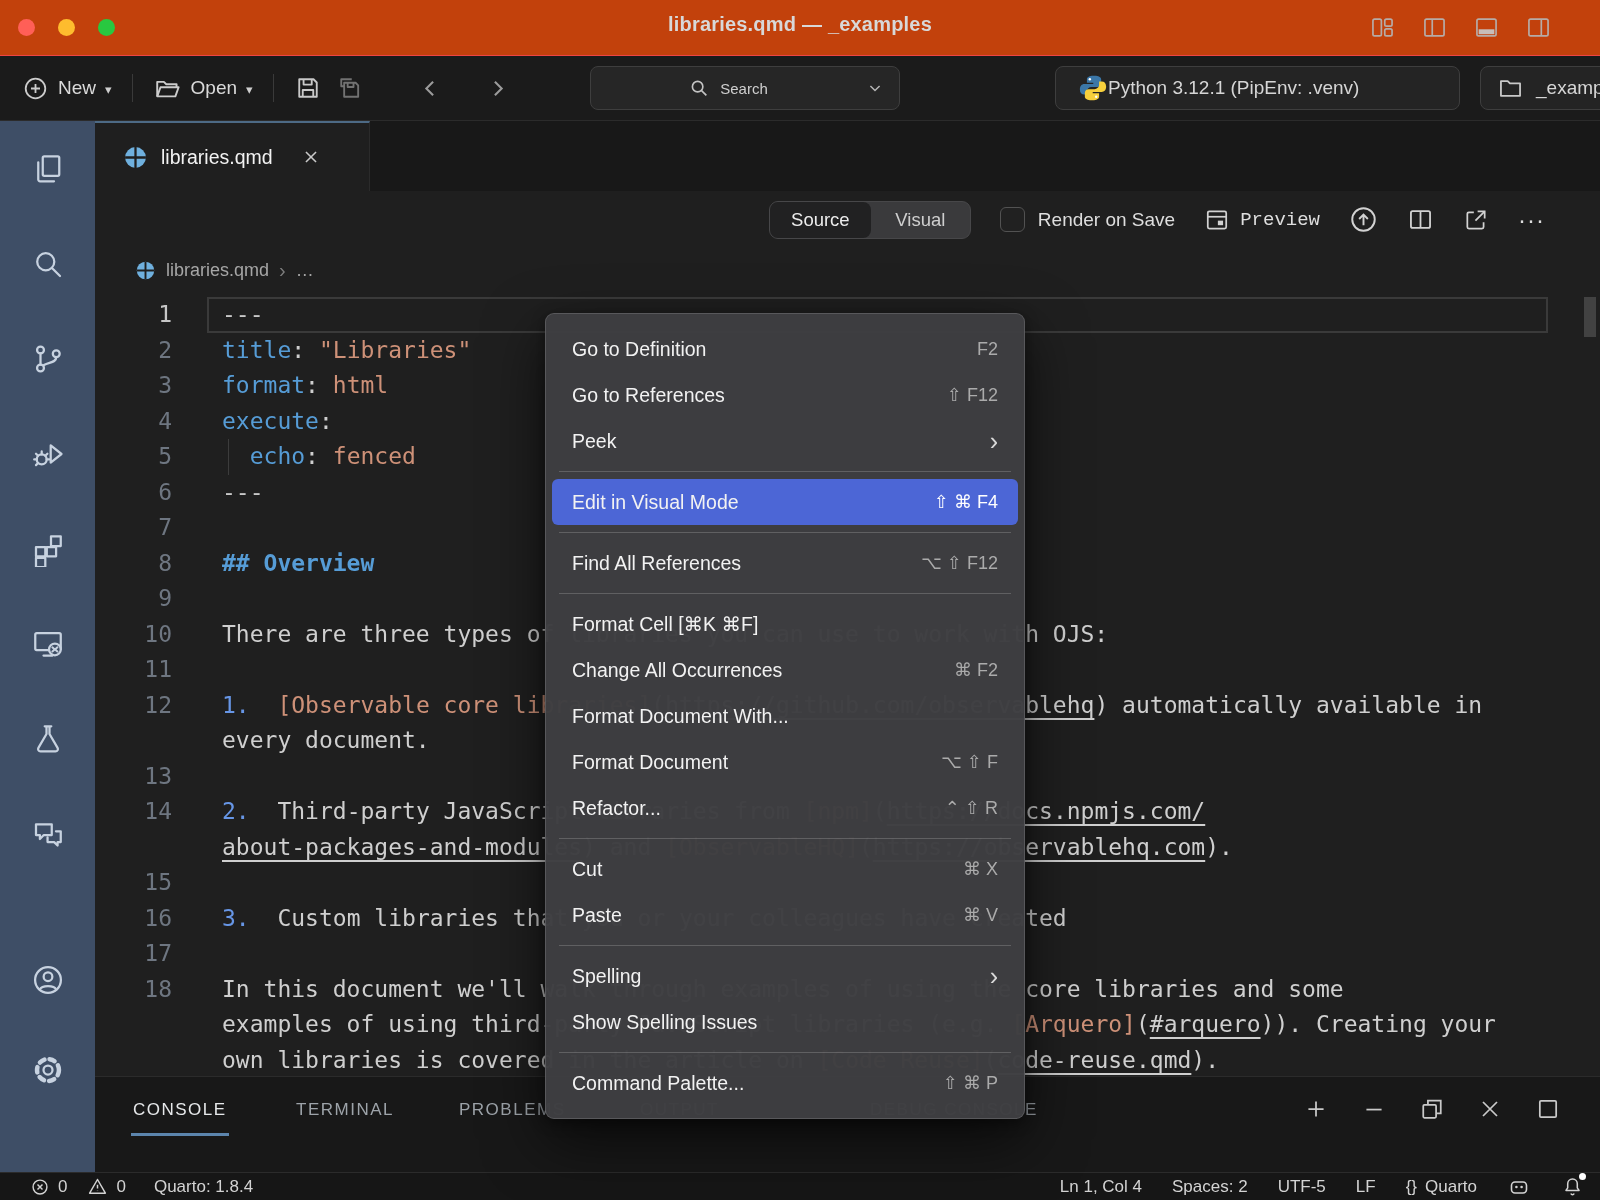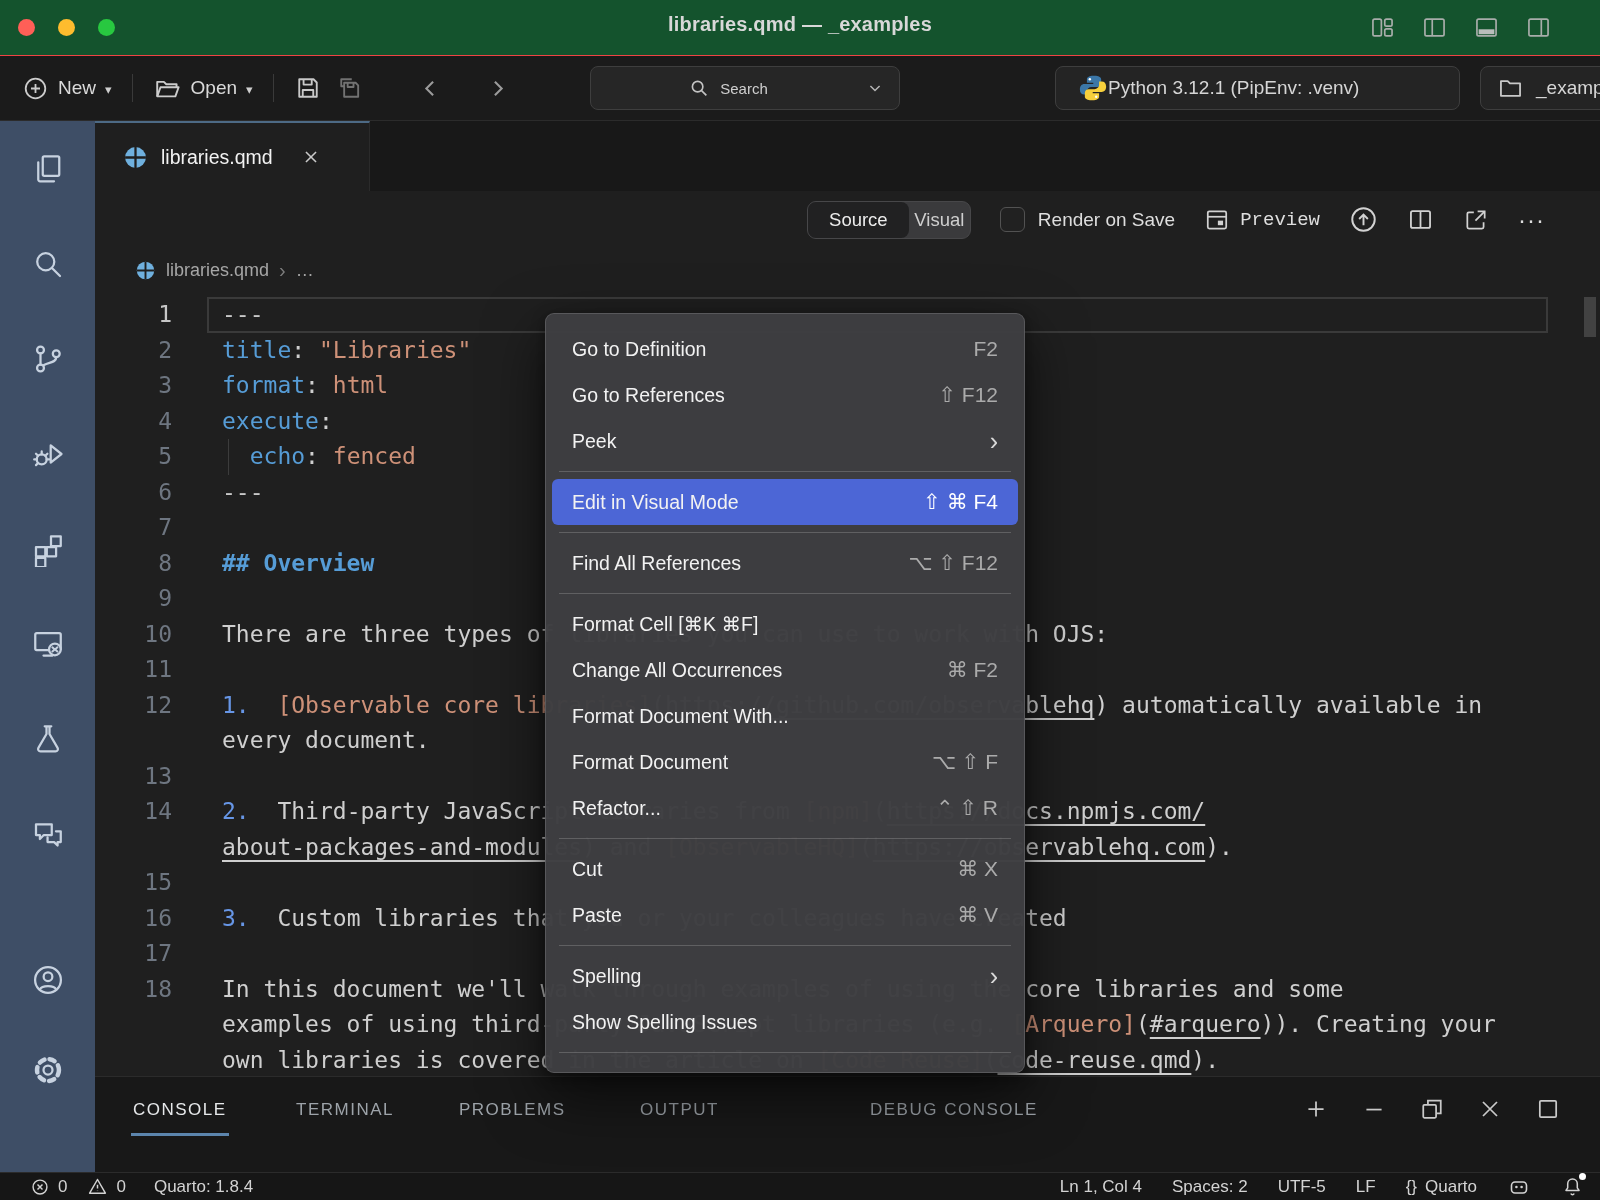--- a/index.html
+++ b/index.html
@@ -2,21 +2,21 @@
 <html style="--hl: #4c66d6; --actbg: #3e4e66; --tabacc: #4d6a85; --punder: #5c85ad; --key: #569cd6; --str: #ce9178; --lnum: #6796e6; --head: #569cd6;"><head>
 <meta charset="utf-8">
 <style>
   html,body{margin:0;padding:0;background:#111;}
   body{width:1600px;height:1200px;position:relative;overflow:hidden;
        font-family:"Liberation Sans","DejaVu Sans",sans-serif;color:#d6d6d6;
        -webkit-font-smoothing:antialiased;}
   svg{display:block;}
 
   
-  .titlebar{position:absolute;left:0;top:0;width:1600px;height:55px;background:#14532d;border-bottom:7px solid #ef4444;}
+  .titlebar{position:absolute;left:0;top:0;width:1600px;height:55px;background:#c2410c;border-bottom:7px solid #ef4444;}
   .lights{position:absolute;left:18px;top:19px;display:flex;gap:23px;}
   .light{width:17px;height:17px;border-radius:50%;}
   .wtitle{position:absolute;left:0;right:0;top:13px;text-align:center;font-size:20px;font-weight:bold;color:#d8d8d8;letter-spacing:.2px;}
   .tbicons{position:absolute;right:48px;top:14px;display:flex;gap:25px;}
   .tbicons span{opacity:.92;}
 
   
   .toolbar{position:absolute;left:0;top:56px;width:1600px;height:64px;background:#1b1b1b;border-bottom:1px solid #2b2b2b;}
   .tleft{position:absolute;left:22px;top:0;height:64px;display:flex;align-items:center;gap:14px;}
   .tbtn{display:flex;align-items:center;gap:9px;font-size:19px;color:#dadada;cursor:default;}
@@ -33,21 +33,21 @@
   .activitybar{position:absolute;left:0;top:121px;width:95px;height:1051px;background:var(--actbg,#3e4e66);}
   .aslot{width:95px;height:95px;display:flex;align-items:center;justify-content:center;cursor:default;}
   .abot{position:absolute;left:0;width:95px;display:flex;justify-content:center;}
 
   
   .editorarea{position:absolute;left:95px;top:121px;width:1505px;height:955px;background:#1f1f1f;overflow:hidden;}
   .tabstrip{position:absolute;left:0;top:0;width:100%;height:70px;background:#181818;}
   .tab{position:absolute;left:0;top:0;width:275px;height:70px;background:#1f1f1f;border-top:2.5px solid var(--tabacc,#4d6a85);border-right:1px solid #2b2b2b;display:flex;align-items:center;gap:13px;padding-left:28px;box-sizing:border-box;}
   .tablabel{font-size:19.5px;color:#f2f2f2;}
   .edtoolbar{position:absolute;left:0;top:70px;width:100%;height:57px;display:flex;align-items:center;justify-content:flex-end;gap:29px;padding-right:55px;box-sizing:border-box;}
-  .seg{width:164px;height:38px;background:#3a3a3c;border:1px solid #474749;border-radius:9px;position:relative;display:flex;box-sizing:border-box;}
+  .seg{width:202px;height:38px;background:#3a3a3c;border:1px solid #474749;border-radius:9px;position:relative;display:flex;box-sizing:border-box;}
   .segactive{width:101px;height:36px;background:#212122;border-radius:8px;display:flex;align-items:center;justify-content:center;font-size:18.5px;color:#ececec;}
   .segother{flex:1;display:flex;align-items:center;justify-content:center;font-size:18.5px;color:#cfcfcf;}
   .cbwrap{display:flex;align-items:center;gap:13px;}
   .cbox{width:25px;height:25px;border:1.5px solid #525252;border-radius:6px;background:#212121;box-sizing:border-box;}
   .edlabel{font-size:19px;color:#dedede;}
   .previewwrap{display:flex;align-items:center;gap:10px;font-family:Liberation Mono, monospace;}
   .breadcrumbs{position:absolute;left:0;top:127px;width:100%;height:45px;display:flex;align-items:center;gap:10px;padding-left:40px;box-sizing:border-box;font-size:18px;color:#a6a6a6;}
   .bchev{color:#7c7c7c;font-size:20px;}
 
   
@@ -74,21 +74,21 @@
   
   .statusbar{position:absolute;left:0;top:1172px;width:1600px;height:28px;background:#161616;border-top:1px solid #2b2b2b;box-sizing:border-box;font-size:17px;color:#d3d3d3;}
   .sbleft{position:absolute;left:30px;top:0;height:27px;display:flex;align-items:center;gap:28px;}
   .sbright{position:absolute;right:16px;top:0;height:27px;display:flex;align-items:center;gap:30px;}
   .sbitem{display:flex;align-items:center;gap:8px;cursor:default;}
   .belldot{position:absolute;right:-2px;top:-2px;width:7px;height:7px;border-radius:50%;background:#fff;}
 
   
   .ctxmenu{position:absolute;left:545px;top:313px;width:480px;background:rgba(62,62,65,0.98);border:1px solid rgba(255,255,255,0.14);border-radius:9px;box-shadow:0 22px 60px rgba(0,0,0,0.6),0 4px 14px rgba(0,0,0,0.4);padding:12px 0;box-sizing:border-box;}
   .mitem{height:46px;display:flex;align-items:center;justify-content:space-between;padding:0 26px;font-size:19.5px;color:#f2f2f2;cursor:default;}
-  .mitem .msc{color:#ababab;font-size:21px;}
+  .mitem .msc{color:#ababab;font-size:18px;}
   .mitem .mchev{color:#d8d8d8;font-size:25px;line-height:0;}
   .mitem.hl{background:var(--hl,#4c66d6);margin:0 6px;padding:0 20px;border-radius:6px;}
   .mitem.hl .msc{color:#ffffff;}
   .msep{height:15px;position:relative;}
   .msep::after{content:"";position:absolute;left:13px;right:13px;top:7px;height:1px;background:rgba(255,255,255,0.18);}
 </style>
 </head>
 <body>
 
 <div class="titlebar">
@@ -546,13 +546,17 @@
     </div>
     <div class="msep"></div>
     <div class="mitem">
       <span class="mlabel">Spelling</span>
       <span class="mchev">›</span>
     </div>
     <div class="mitem">
       <span class="mlabel">Show Spelling Issues</span>
     </div>
     <div class="msep"></div>
+    <div class="mitem">
+      <span class="mlabel">Command Palette...</span>
+      <span class="msc">⇧ ⌘ P</span>
+    </div>
   </div>
 
 </body></html>

